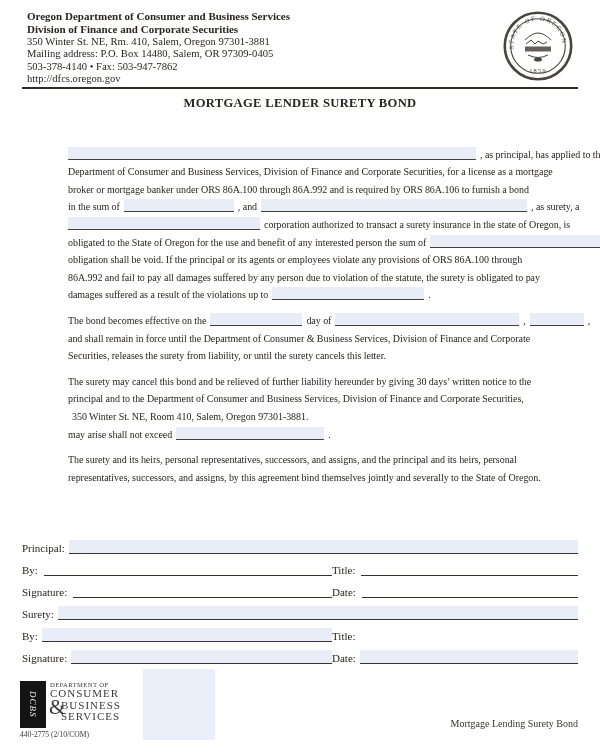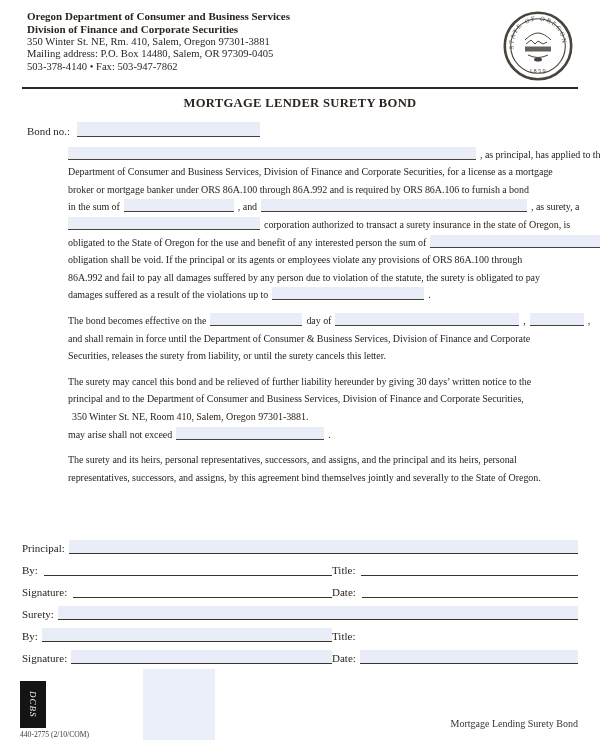--- a/index.html
+++ b/index.html
@@ -79,20 +79,21 @@
 <body>
 
 <div class="page" data-name="mortgage-bond-form-page">
 
   <div class="header-text" data-name="agency-header">
     <div class="h-b" data-name="agency-name">Oregon Department of Consumer and Business Services</div>
     <div class="h-b" data-name="division-name">Division of Finance and Corporate Securities</div>
     <div class="h-r" data-name="street-address">350 Winter St. NE, Rm. 410, Salem, Oregon 97301-3881</div>
     <div class="h-r" data-name="mailing-address">Mailing address: P.O. Box 14480, Salem, OR 97309-0405</div>
     <div class="h-r" data-name="phone-fax">503-378-4140 • Fax: 503-947-7862</div>
+    <div class="h-r" data-name="website-url">http://dfcs.oregon.gov</div>
   </div>
 
   <div class="seal-wrap" data-name="oregon-state-seal">
     <svg width="76" height="76" viewBox="0 0 76 76" data-name="oregon-state-seal-icon">
       <circle cx="38" cy="38" r="33.2" fill="none" stroke="#4a453c" stroke-width="2.6"></circle>
       <circle cx="38" cy="38" r="27.3" fill="none" stroke="#4a453c" stroke-width="1.1"></circle>
       <defs>
           <path id="arcT" d="M 14.5,44 A 24.5,24.5 0 1 1 61.5,44"></path>
         </defs>
       <text font-size="6.4" fill="#4a453c" letter-spacing="1.6">
@@ -106,24 +107,20 @@
         <ellipse cx="38" cy="51.5" rx="4" ry="2" fill="#4a453c" stroke="none"></ellipse>
       </g>
       <text x="38" y="64.5" font-size="6.4" text-anchor="middle" fill="#4a453c" letter-spacing="1.2" data-name="seal-year-text">1859</text>
     </svg>
   </div>
 
   <div class="rule" data-name="header-divider"></div>
 
   <div class="form-title" data-name="form-title">MORTGAGE LENDER SURETY BOND</div>
 
-  <div class="bond-row" data-name="bond-number-row">
-    <span class="lbl" data-name="bond-number-label">Bond no.:</span>
-    <span class="bond-field" data-name="bond-number-field"></span>
-  </div>
 
   <div id="body-lines" data-name="form-body-text">
       <div class="bline" data-name="form-text-line">
         <span class="ffield" data-name="principal-name-field"></span>
         <span class="btext" data-name="form-text-segment">, as principal, has applied to the</span>
       </div>
       <div class="bline" data-name="form-text-line">
         <span class="btext" data-name="form-text-segment">Department of Consumer and Business Services, Division of Finance and Corporate Securities, for a license as a mortgage</span>
       </div>
       <div class="bline" data-name="form-text-line">
@@ -248,18 +245,25 @@
     </div>
 
   </div>
 
   <div class="float-field" data-name="floating-form-field"></div>
 
   <div class="dcbs" data-name="dcbs-logo">
     <div class="dcbs-mark" data-name="dcbs-logo-mark-icon">
       <span class="mark-letters" data-name="dcbs-mark-letters">DCBS</span>
     </div>
+    <div class="dcbs-text" data-name="dcbs-logo-text">
+      <div class="dt1" data-name="logo-line-department">DEPARTMENT OF</div>
+      <div class="dt2" data-name="logo-line-consumer">CONSUMER</div>
+      <span class="amp" data-name="logo-ampersand">&amp;</span>
+      <div class="dt3" data-name="logo-line-business">BUSINESS</div>
+      <div class="dt4" data-name="logo-line-services">SERVICES</div>
+    </div>
   </div>
 
   <div class="form-number" data-name="form-number">440-2775 (2/10/COM)</div>
   <div class="footer-right" data-name="document-name">Mortgage Lending Surety Bond</div>
 
 </div>
 
 </body></html>

